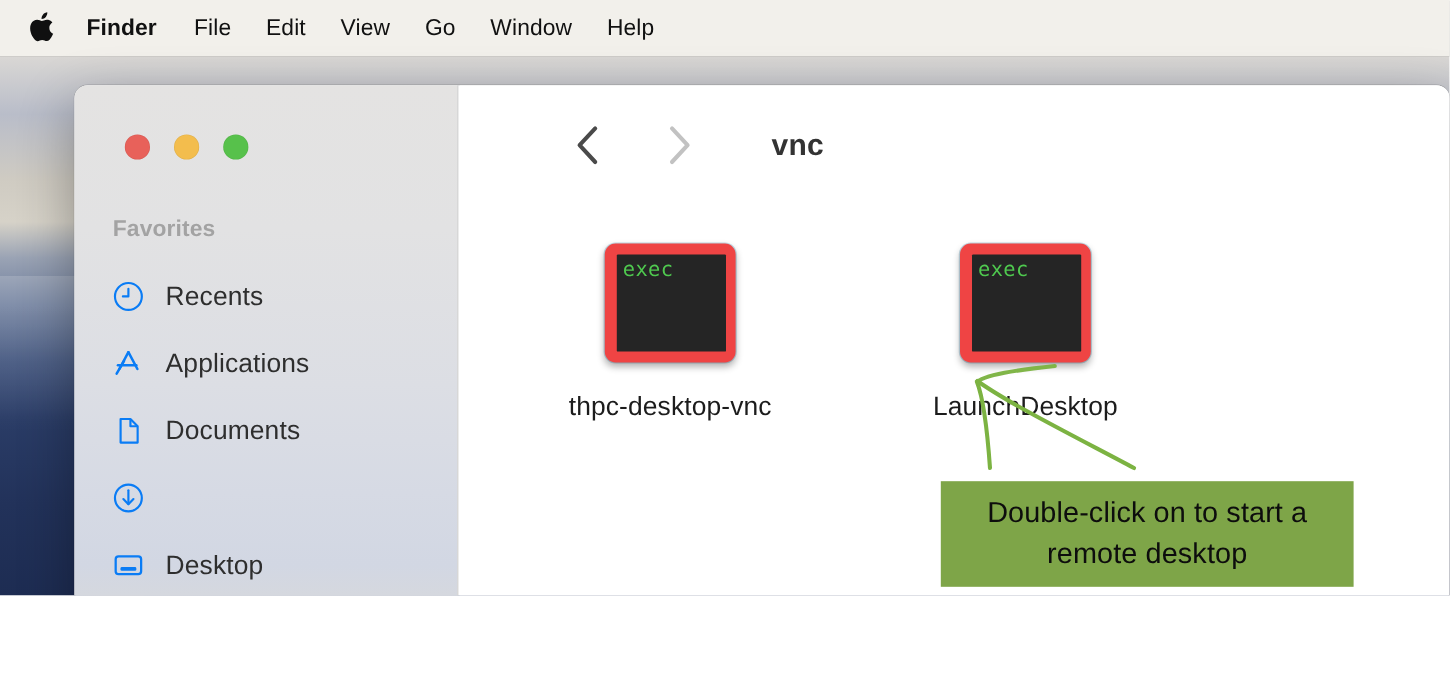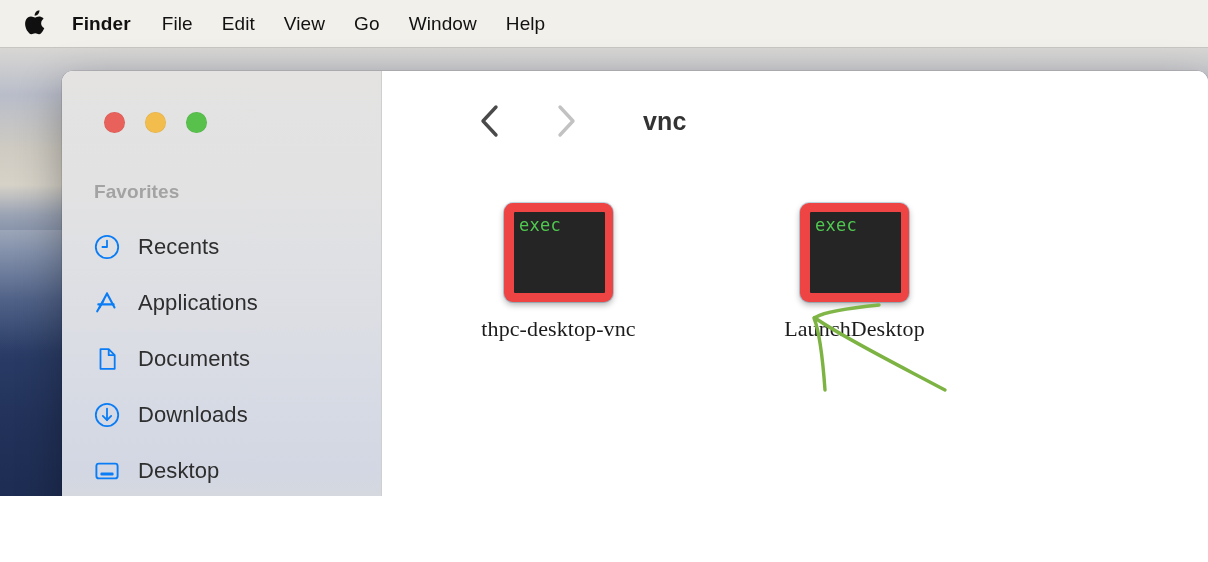--- a/index.html
+++ b/index.html
@@ -221,26 +221,25 @@
     background: #252525;
     border-radius: 1px;
     font-family: "DejaVu Sans Mono", monospace;
     font-size: 17px;
     color: #4fc94f;
     padding: 3px 0 0 5px;
     box-sizing: border-box;
     letter-spacing: 0.3px;
   }
   .file-label {
-    margin-top: 14px;
+    margin-top: 24px;
     font-size: 22px;
     color: #1c1c1c;
     white-space: nowrap;
     letter-spacing: 0.1px;
-    font-family: Liberation Serif, serif;
   }
 
   
   .annotation-arrow {
     position: absolute;
     left: 795px; top: 298px;
     width: 165px; height: 100px;
     z-index: 80;
     pointer-events: none;
   }
@@ -334,21 +333,20 @@
         </div>
 
         <div class="sidebar-item">
           <span class="sidebar-icon">
             <svg viewBox="0 0 26 26" width="26" height="26">
               <circle cx="13" cy="13" r="11.2" fill="none" stroke="#0a7cf5" stroke-width="1.8"></circle>
               <path d="M13 6.6 V18" fill="none" stroke="#0a7cf5" stroke-width="1.8" stroke-linecap="round"></path>
               <path d="M8.8 13.9 L13 18.2 L17.2 13.9" fill="none" stroke="#0a7cf5" stroke-width="1.8" stroke-linecap="round" stroke-linejoin="round"></path>
             </svg>
           </span>
-          <span class="sidebar-label">Downloads</span>
         </div>
 
         <div class="sidebar-item">
           <span class="sidebar-icon">
             <svg viewBox="0 0 26 26" width="26" height="26">
               <rect x="2.4" y="5.6" width="21.2" height="14.8" rx="2.4" fill="none" stroke="#0a7cf5" stroke-width="1.9"></rect>
               <rect x="6.4" y="14.6" width="13.2" height="3" rx="1.1" fill="#0a7cf5"></rect>
             </svg>
           </span>
           <span class="sidebar-label">Desktop</span>
@@ -394,14 +392,18 @@
   </div>
 
   <svg class="annotation-arrow" viewBox="0 0 165 100">
     <g fill="none" stroke="#7cb342" stroke-width="3.4" stroke-linecap="round">
       <path d="M21 19 C28 15, 45 11, 84 7" opacity="0.96"></path>
       <path d="M19 20 C23 30, 27 50, 30 92"></path>
       <path d="M19.5 19.5 C45 38, 105 68, 150 92"></path>
     </g>
   </svg>
 
+  <div class="annotation-box">
+    <div class="annotation-line">Double-click on to start a</div>
+    <div class="annotation-line">remote desktop</div>
+  </div>
 
 </div>
 
 </body></html>

